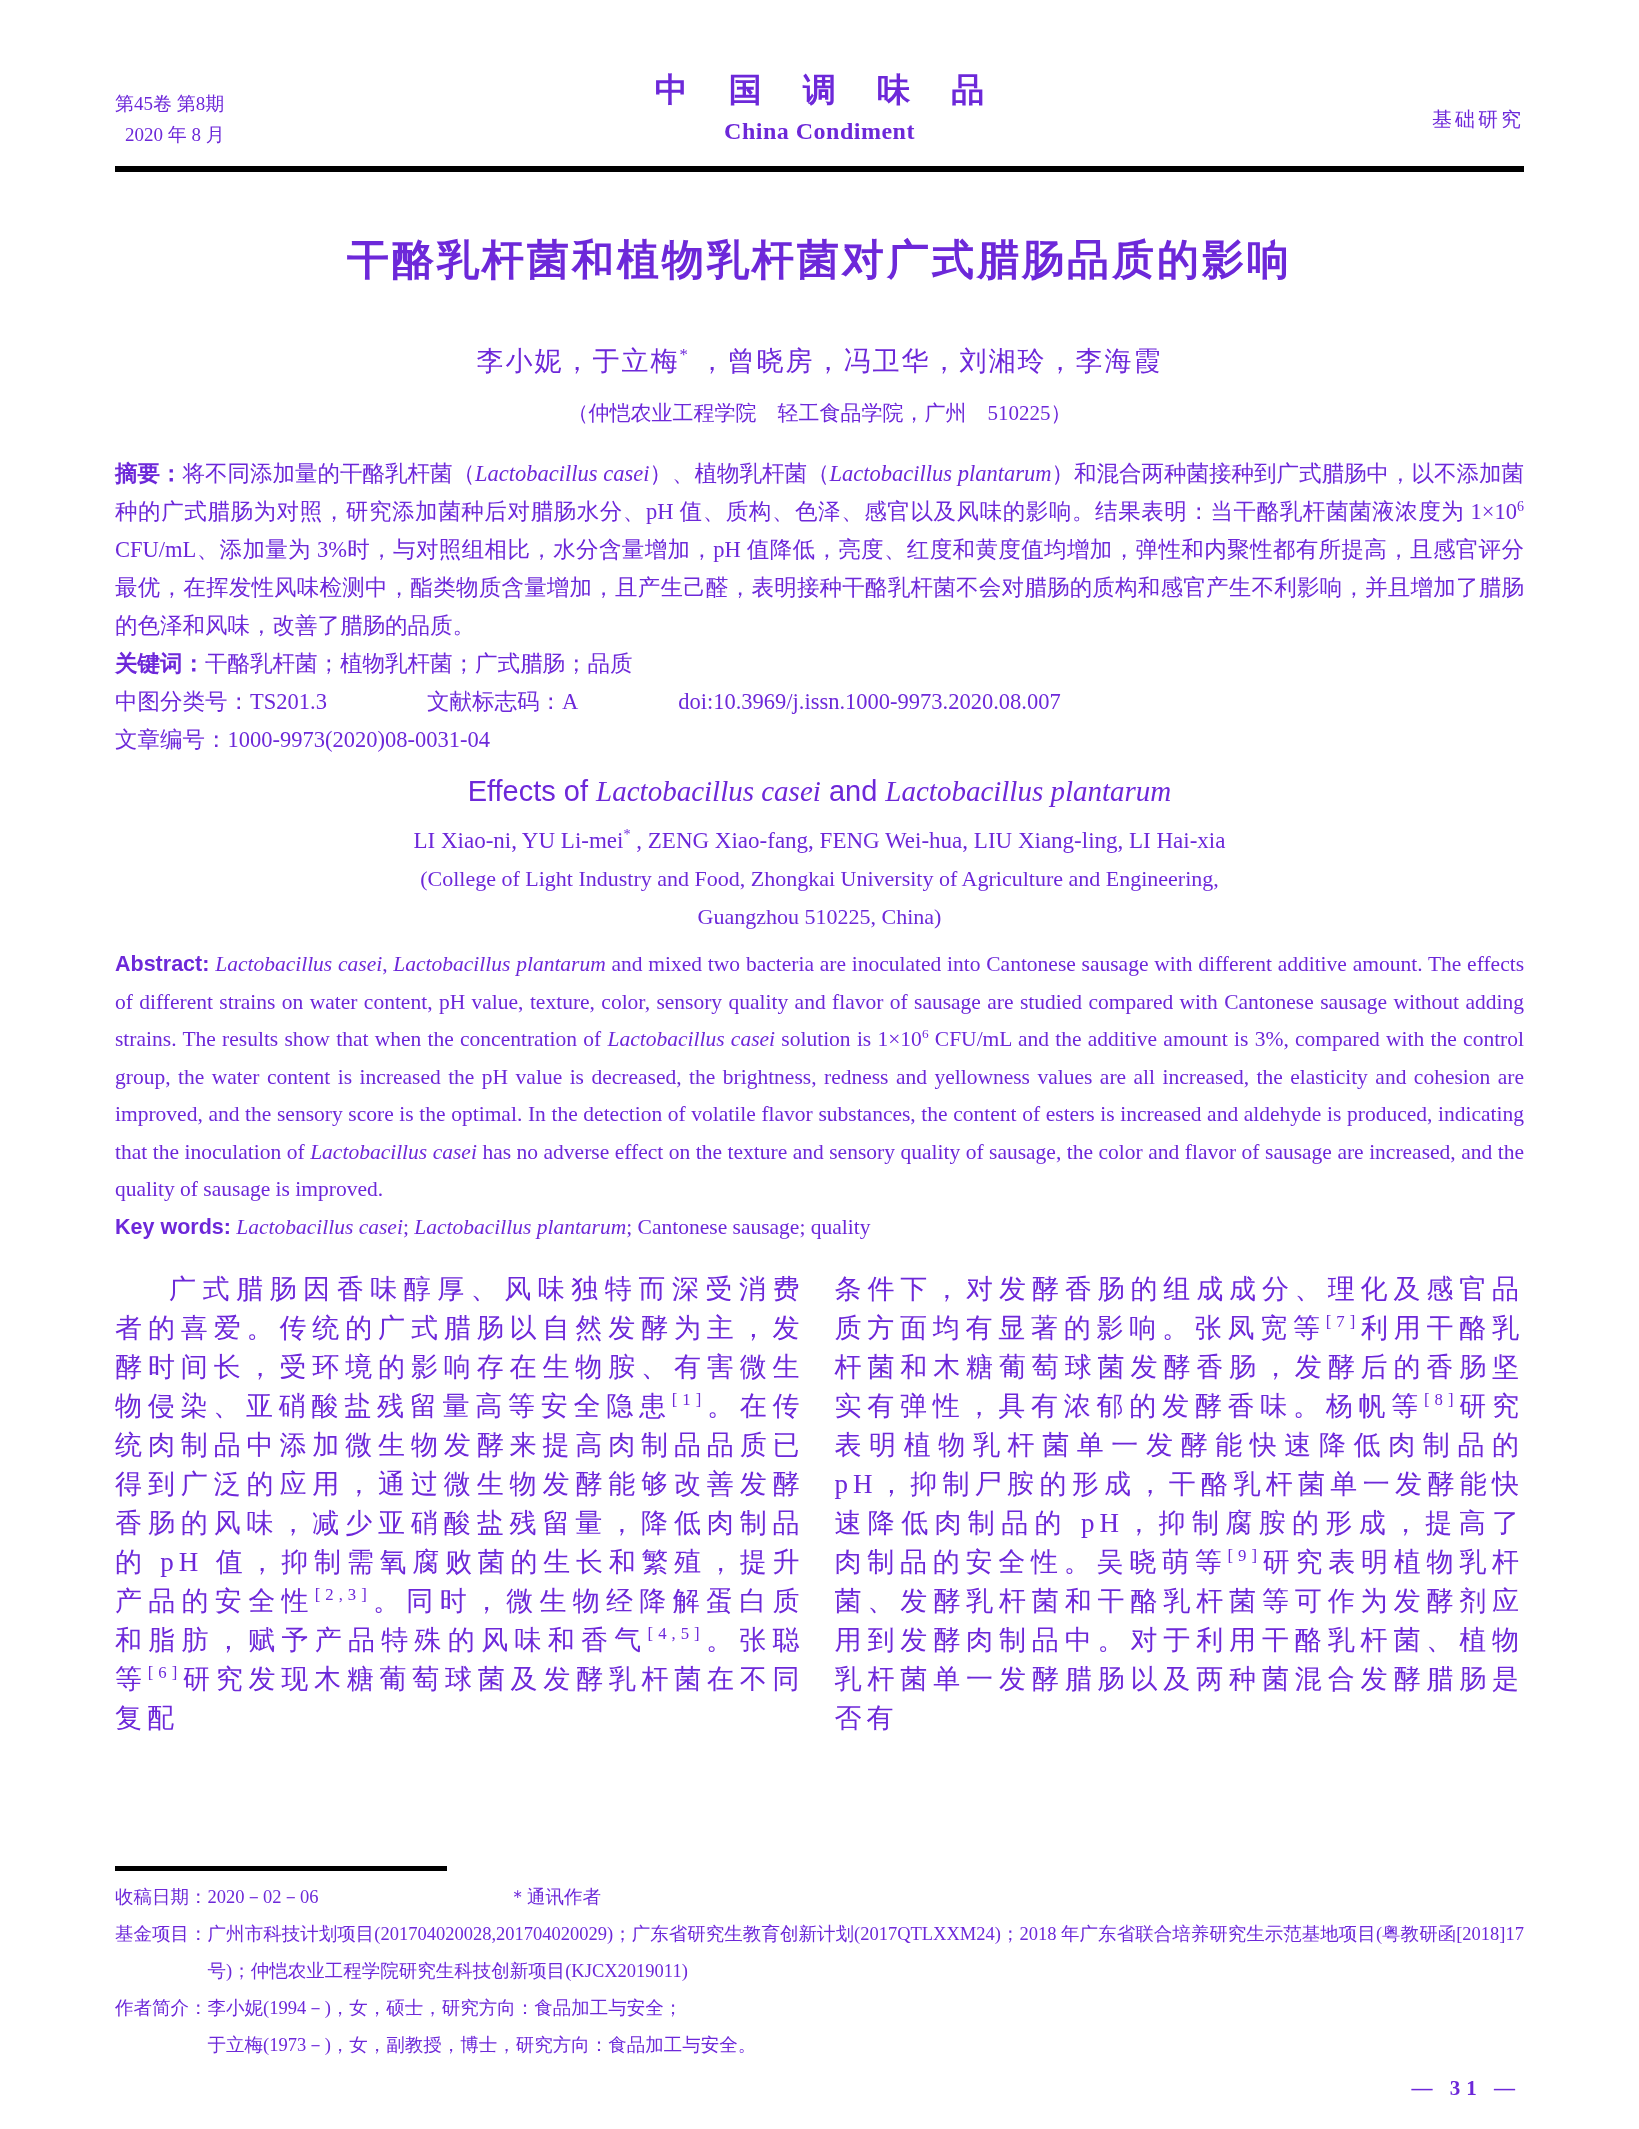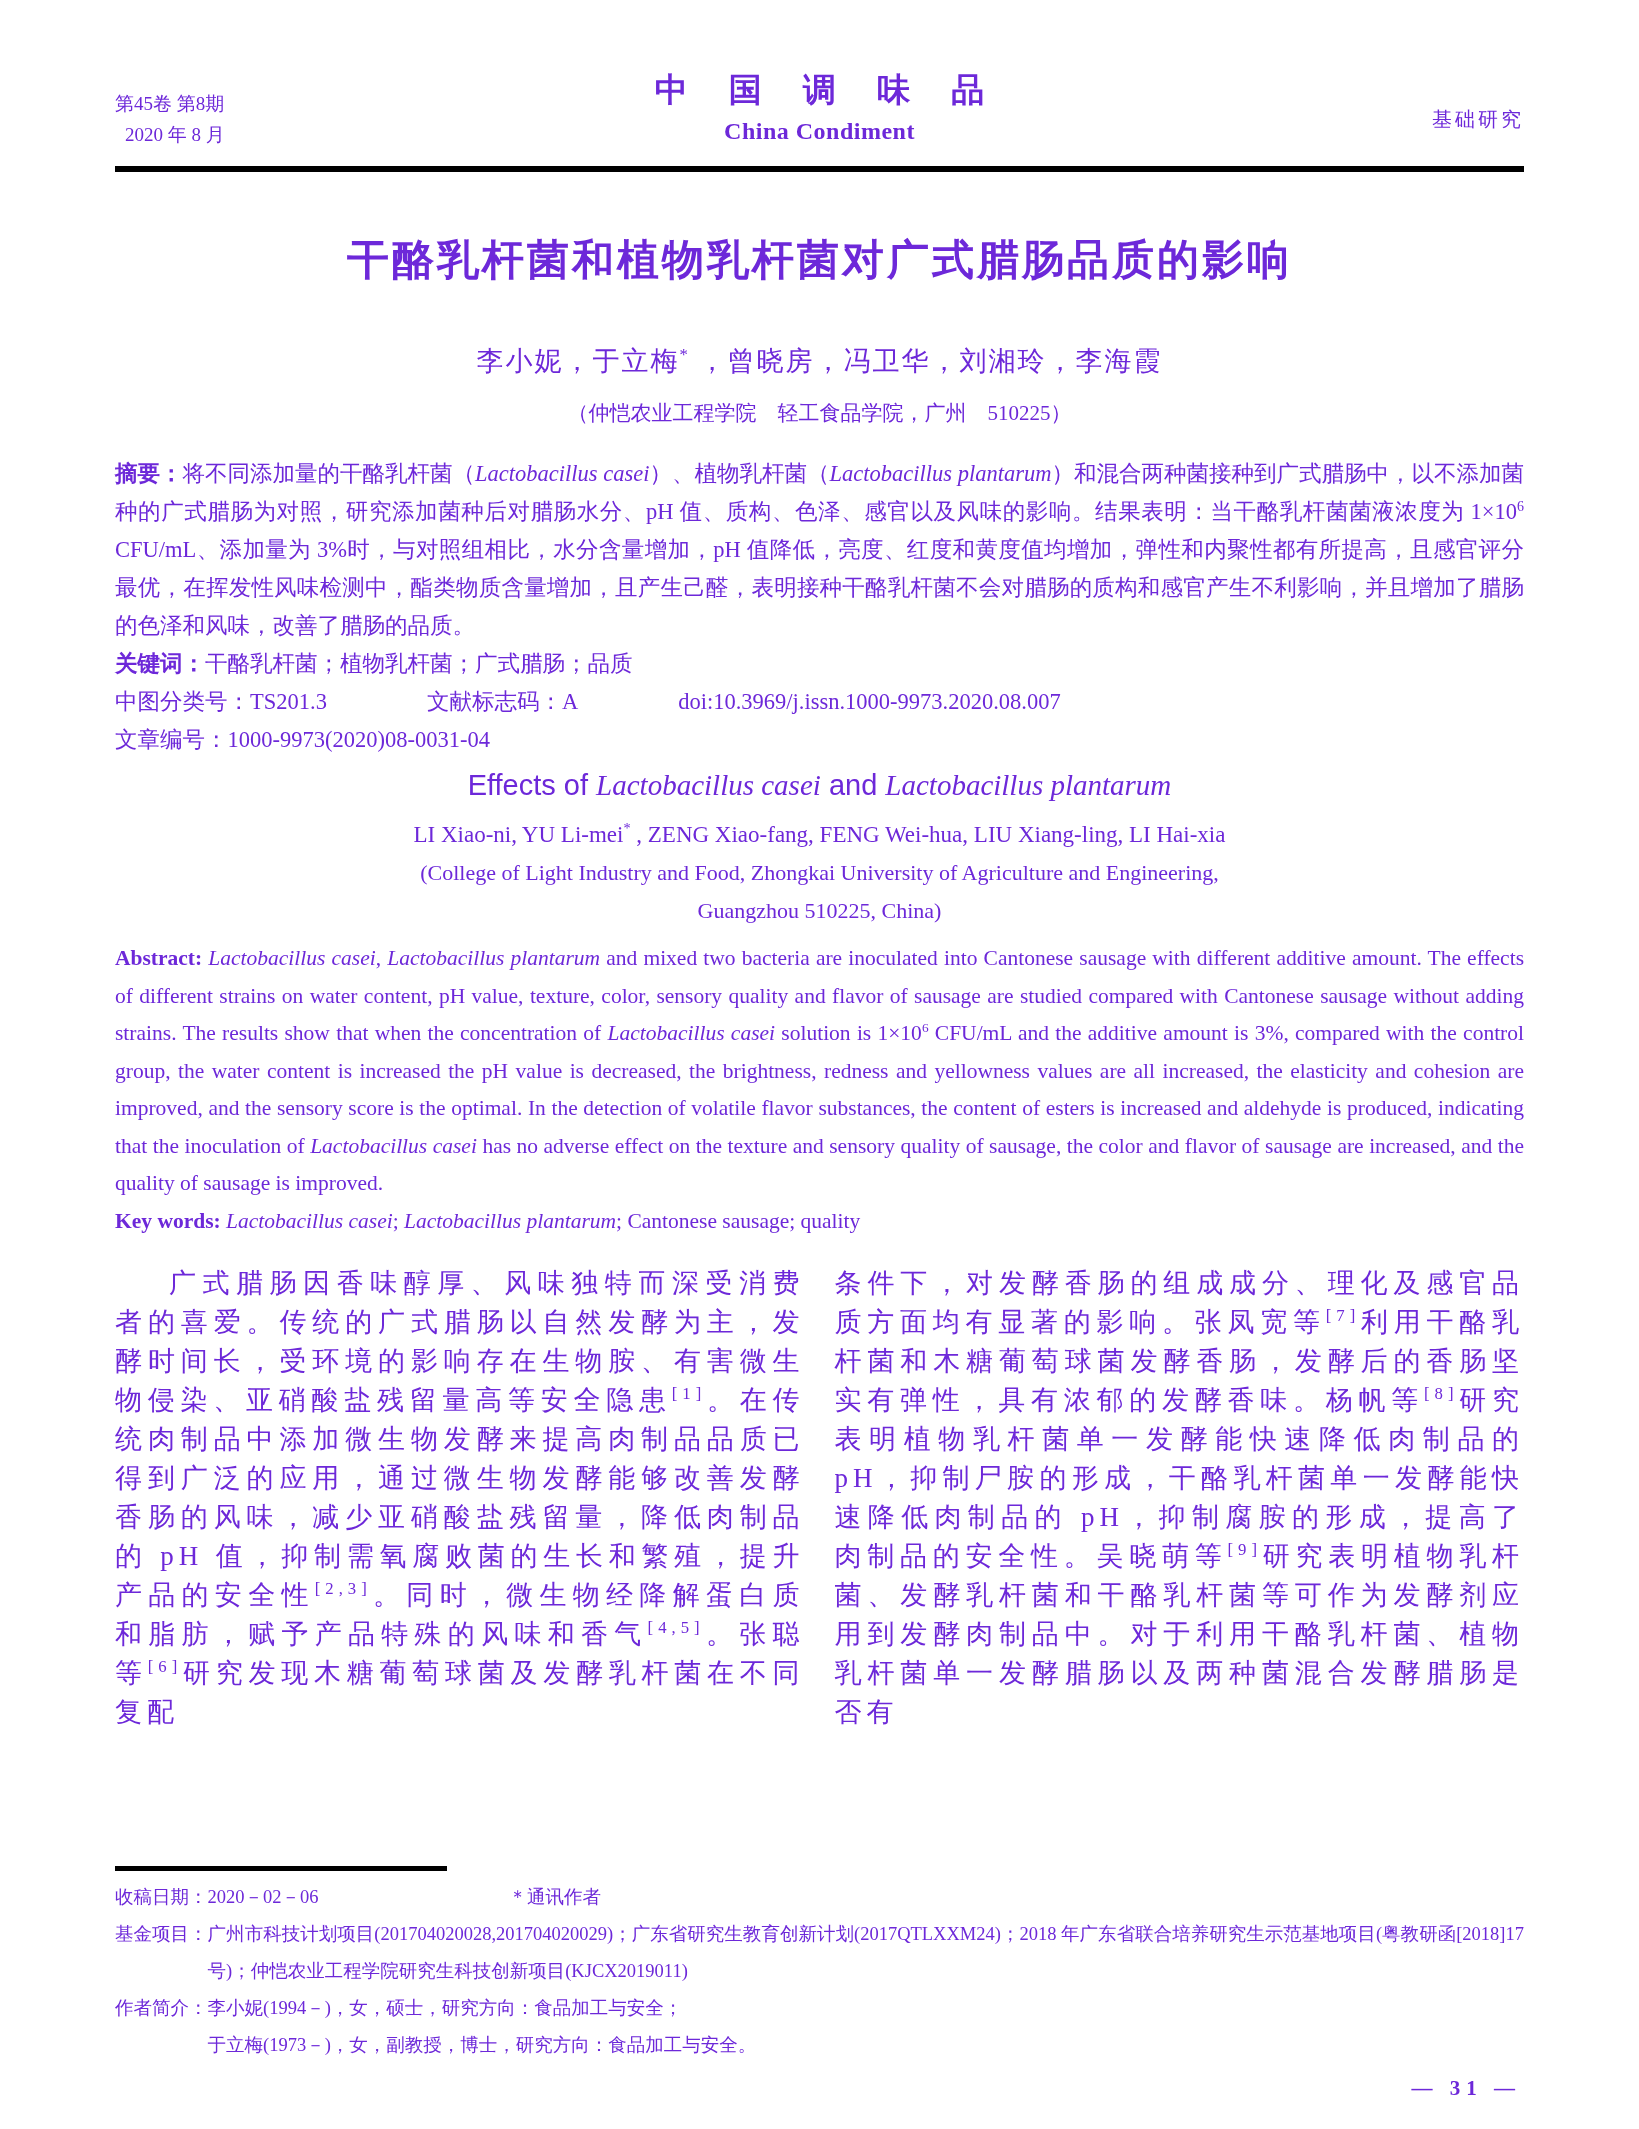--- a/index.html
+++ b/index.html
@@ -23,26 +23,26 @@
 
   
   .title-cn { text-align:center; font-family:"Liberation Sans", sans-serif; font-weight:bold;
               font-size:42px; letter-spacing:3px; margin-top:60px; }
   .authors-cn { text-align:center; font-size:27px; letter-spacing:2px; margin-top:55px; }
   .affil-cn   { text-align:center; font-size:21px; margin-top:20px; }
 
   
   .abs-cn { margin-top:28px; font-size:22.5px; line-height:38px; text-align:justify; }
   .abs-cn p { margin:0; }
-  .lbl-hei { font-family:Liberation Serif, serif; font-weight:bold; }
+  .lbl-hei { font-family:Liberation Sans, sans-serif; font-weight:bold; }
   .meta-row span + span { margin-left:100px; }
 
   
   .en-block { text-align:center; }
-  .en-title { font-family:"Liberation Sans", sans-serif; font-size:29px; margin-top:10px; }
+  .en-title { font-family:"Liberation Sans", sans-serif; font-size:29px; margin-top:16px; }
   .en-title.l2 { margin-top:14px; }
   .en-title i { font-family:"Liberation Serif", serif; }
   .en-authors { font-size:23px; margin-top:20px; }
   .en-affil { font-size:22px; margin-top:12px; }
 
   
   .abs-en { margin-top:16px; font-size:21.5px; line-height:37.5px; text-align:justify; }
   .abs-en p { margin:0; }
 
   

